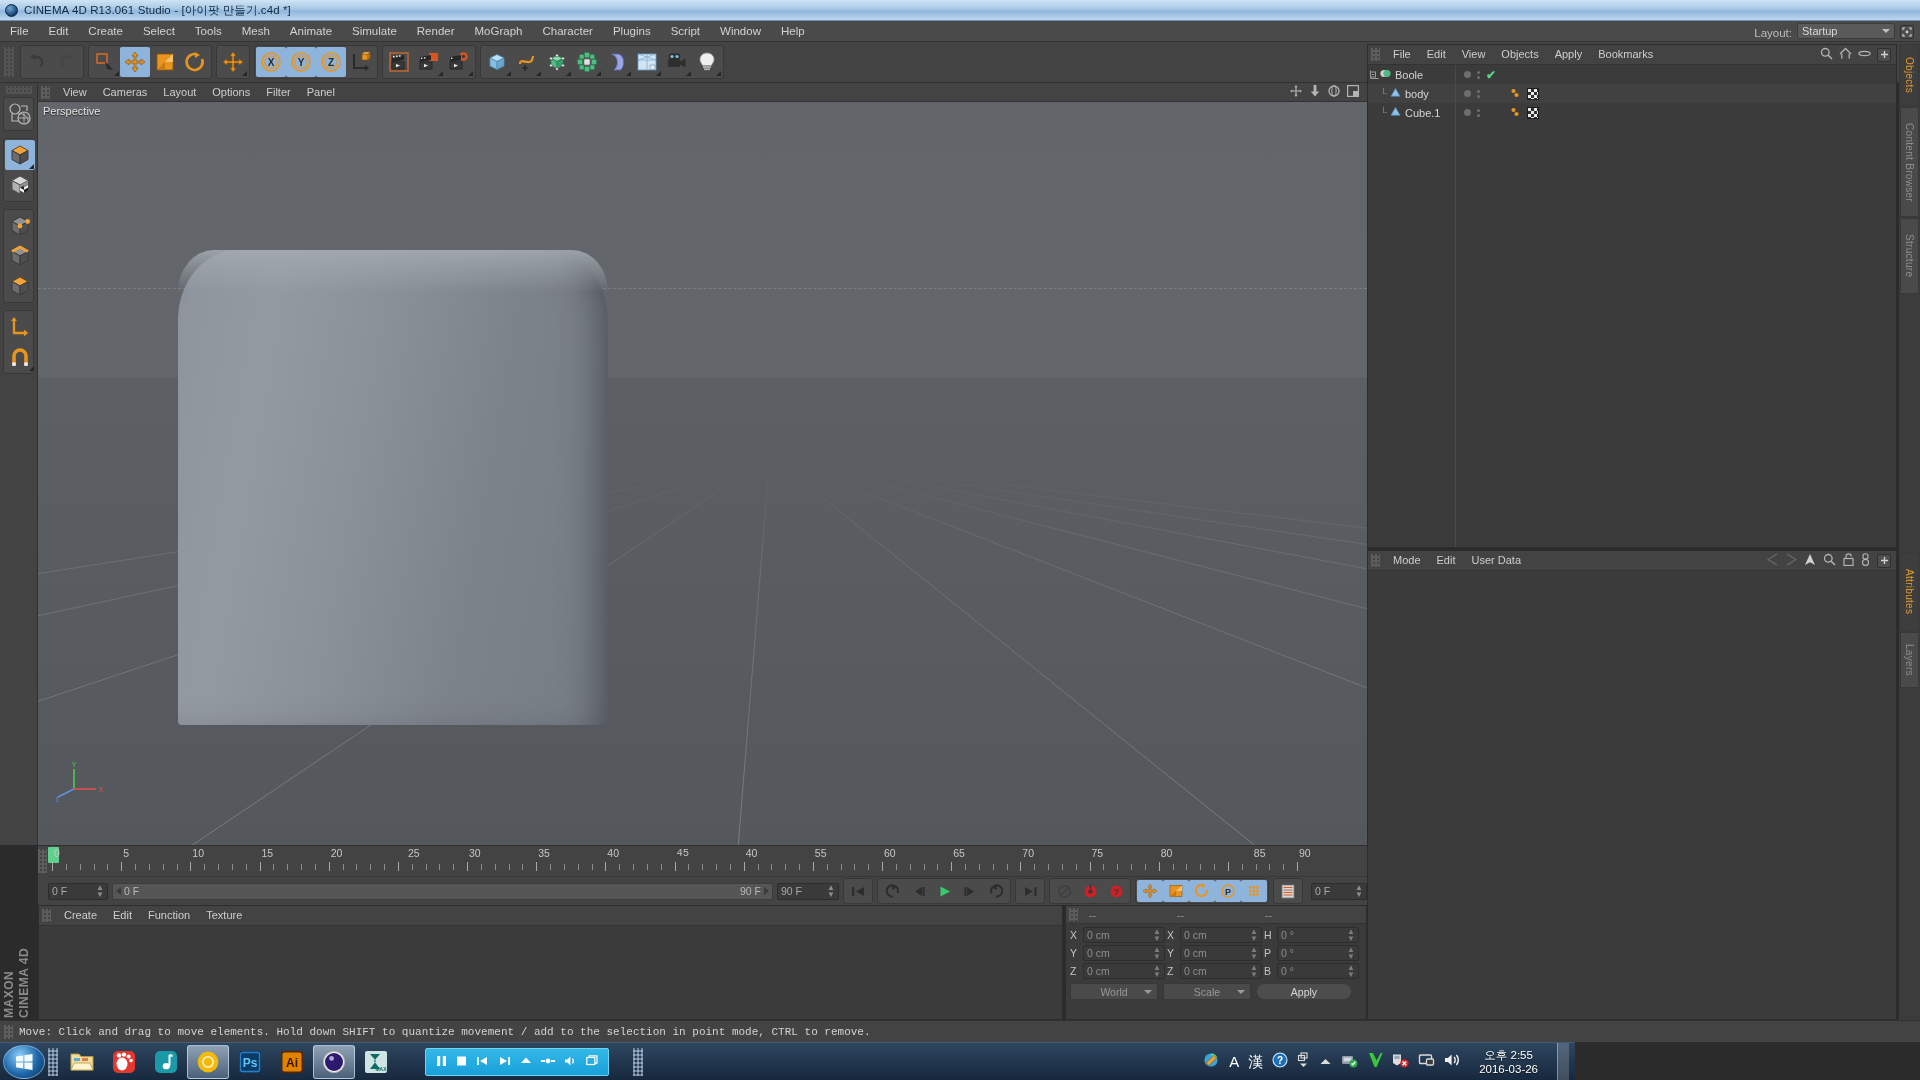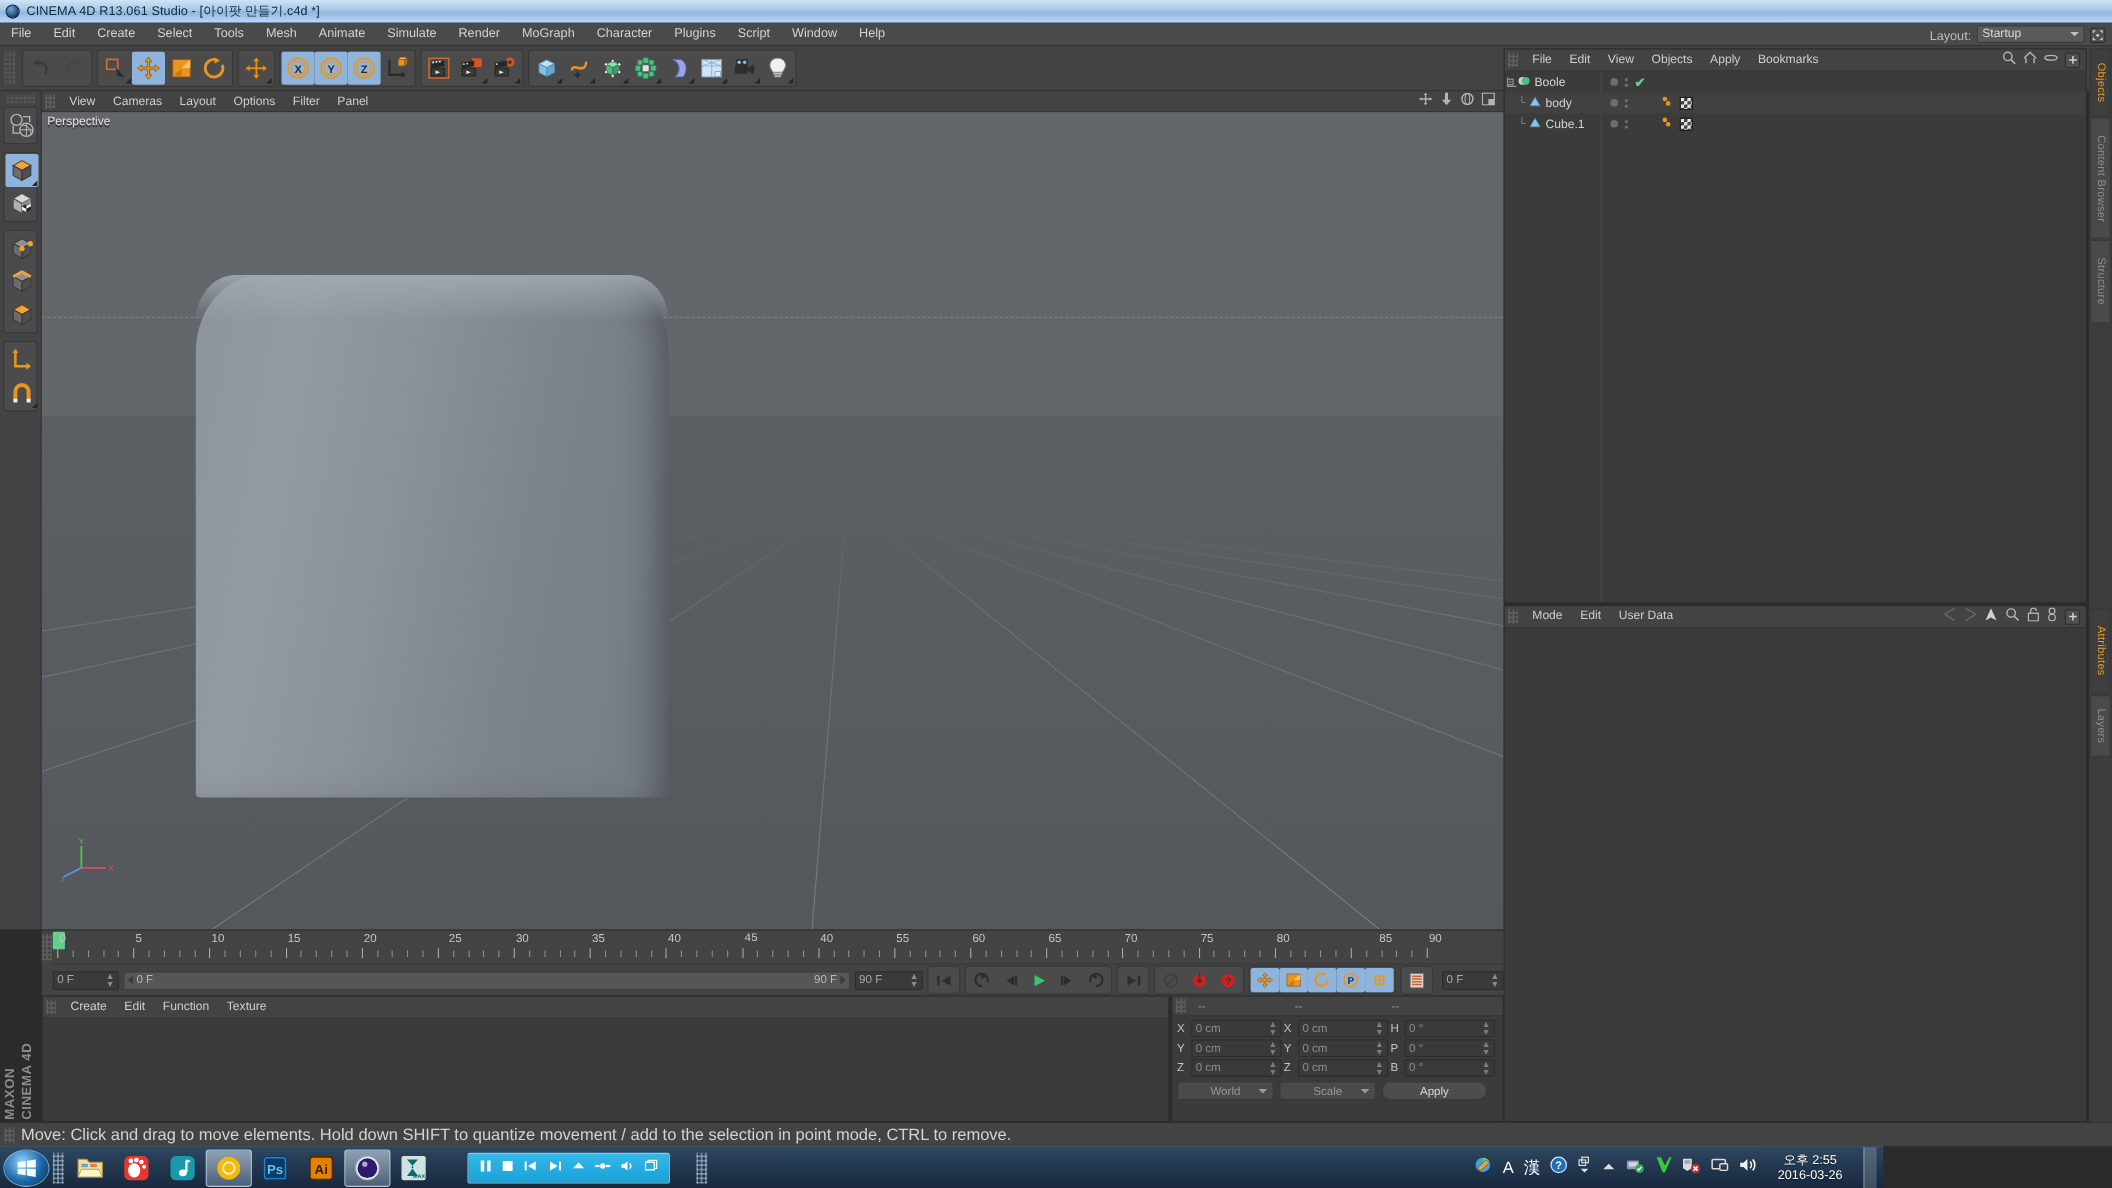--- a/index.html
+++ b/index.html
@@ -188,29 +188,29 @@
   .apply-btn{width:96px;height:17px;background:#4d4d4d;border:1px solid #3a3a3a;border-radius:9px;
     display:flex;align-items:center;justify-content:center;font-size:10.5px;color:#d8d8d8;}
 
   
   .statusbar{position:absolute;left:0;top:1020px;width:1920px;height:22px;background:#434343;
     border-top:1px solid #303030;display:flex;align-items:center;padding-left:4px;gap:6px;}
   .sb-grip{width:9px;height:14px;background:
     repeating-linear-gradient(0deg,#777 0 2px,transparent 2px 4px),
     repeating-linear-gradient(90deg,#777 0 2px,transparent 2px 4px);
     background-size:4px 4px;opacity:.5;}
-  .sb-text{font-size:15px;color:#d2d2d2;}
+  .sb-text{font-size:11px;color:#d2d2d2;font-family:Liberation Mono, monospace;}
 
   
   .maxonlogo{position:absolute;left:2px;top:940px;width:34px;height:78px;}
   .maxonlogo span{writing-mode:vertical-rl;text-orientation:mixed;transform:rotate(180deg);
     font-size:12px;color:#8b8b8b;letter-spacing:.5px;font-weight:bold;display:block;}
 
   
-  .taskbar{position:absolute;left:0;top:1042px;width:1712px;height:38px;
+  .taskbar{position:absolute;left:0;top:1042px;width:1575px;height:38px;
     background:linear-gradient(180deg,rgba(46,72,100,.93),rgba(22,40,62,.96));
     border-top:1px solid rgba(150,185,220,.35);display:flex;align-items:center;}
   .startorb{width:42px;height:34px;margin-left:3px;border-radius:50%;
     background:radial-gradient(circle at 40% 32%,#8fd3ff,#1d67a8 55%,#0b2d50 100%);
     border:1px solid rgba(180,215,245,.5);display:flex;align-items:center;justify-content:center;flex:none;}
   .tb-sep{width:10px;height:28px;margin:0 3px;background:
     repeating-linear-gradient(0deg,rgba(200,220,240,.45) 0 2px,transparent 2px 4px),
     repeating-linear-gradient(90deg,rgba(200,220,240,.45) 0 2px,transparent 2px 4px);
     background-size:4px 4px;flex:none;}
   .tbapp{width:42px;height:34px;display:flex;align-items:center;justify-content:center;flex:none;border-radius:3px;}

